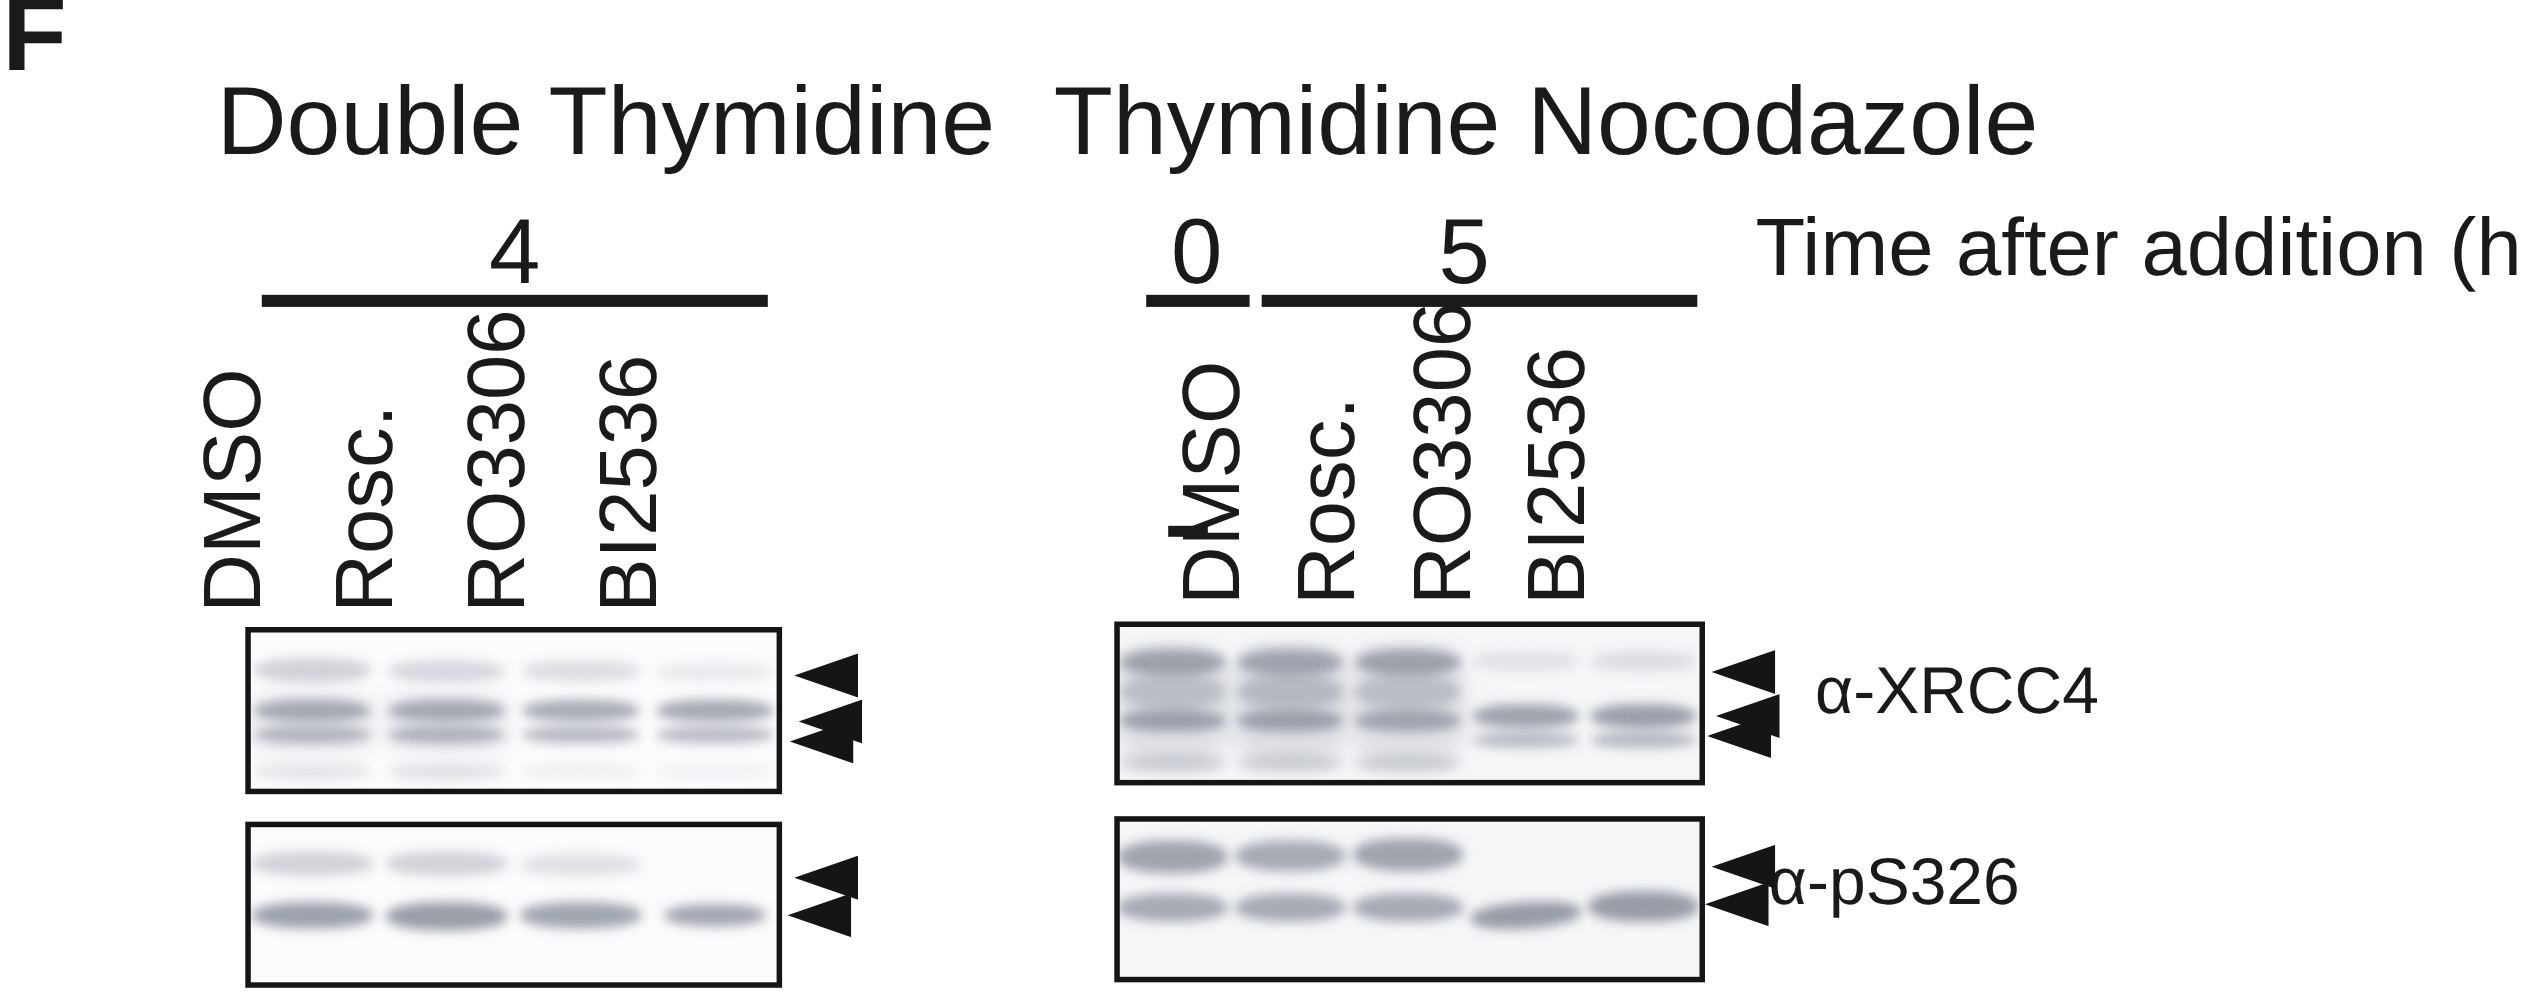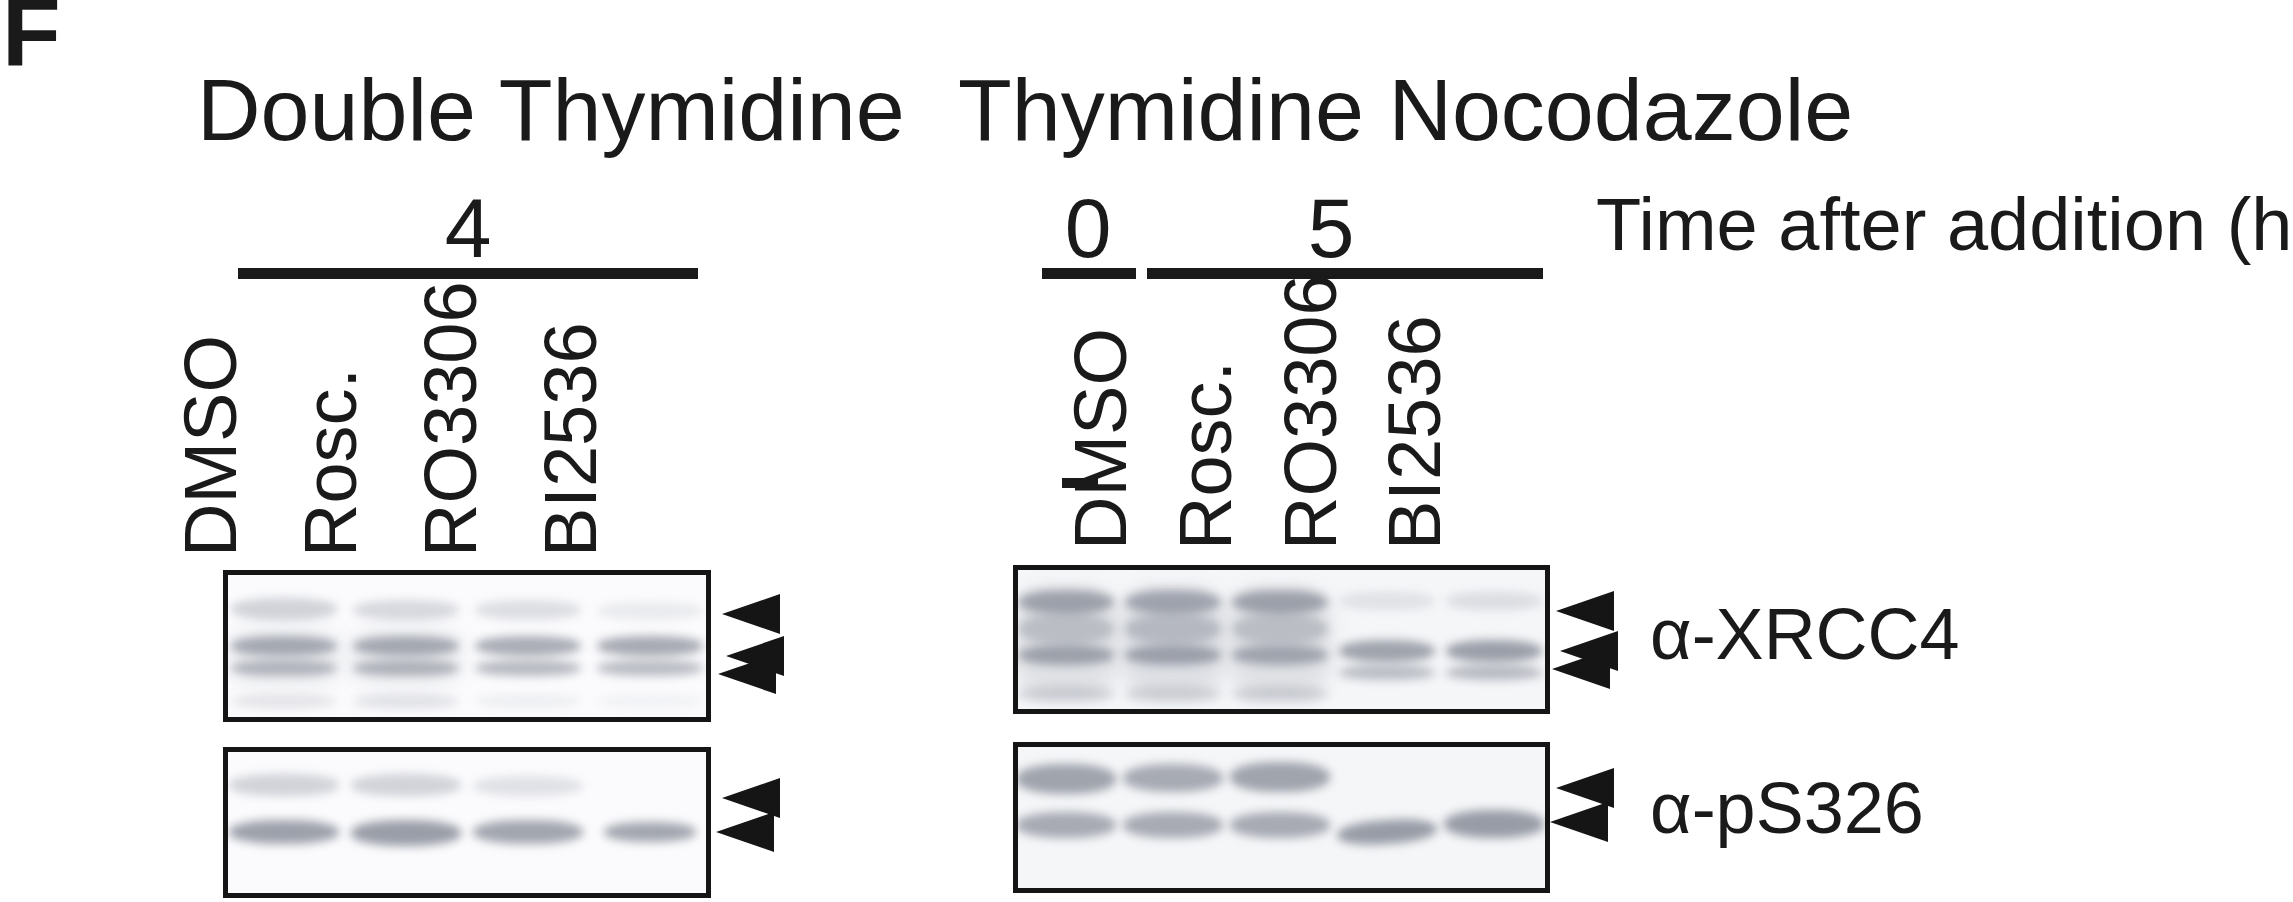--- a/index.html
+++ b/index.html
@@ -16,23 +16,23 @@
   .bar{position:absolute;top:268px;height:11px;background:#1a1a1a;}
   .lane-label{
     position:absolute;font-size:74px;line-height:74px;white-space:nowrap;
     transform-origin:left bottom;transform:rotate(-90deg);
   }
   .dash-mark{position:absolute;background:#1a1a1a;}
   .blot-box{position:absolute;border:5px solid #151515;box-sizing:border-box;overflow:hidden;}
   .band{position:absolute;border-radius:45%;filter:blur(5px);}
   .band-smear{filter:blur(9px);border-radius:30%;}
   .arrow{position:absolute;background:#151515;clip-path:polygon(0 50%,100% 0,100% 100%);}
-  .ab{position:absolute;font-size:72px;line-height:1;white-space:nowrap;text-align:right;}
+  .ab{position:absolute;font-size:60px;line-height:1;white-space:nowrap;text-align:right;}
   .ab-xrcc4{left:1650px;top:598px;}
-  .ab-ps326{left:1650px;top:772px;}
+  .ab-ps326{left:1608px;top:772px;}
 </style>
 </head>
 <body>
 
 <div class="fig">
   <div class="panel-label">F</div>
   <div class="title title-right">Thymidine Nocodazole</div>
   <div class="title title-left">Double Thymidine</div>
   <div class="time-label">Time after addition (h)</div>
   <div class="ab ab-xrcc4">α-XRCC4</div>

